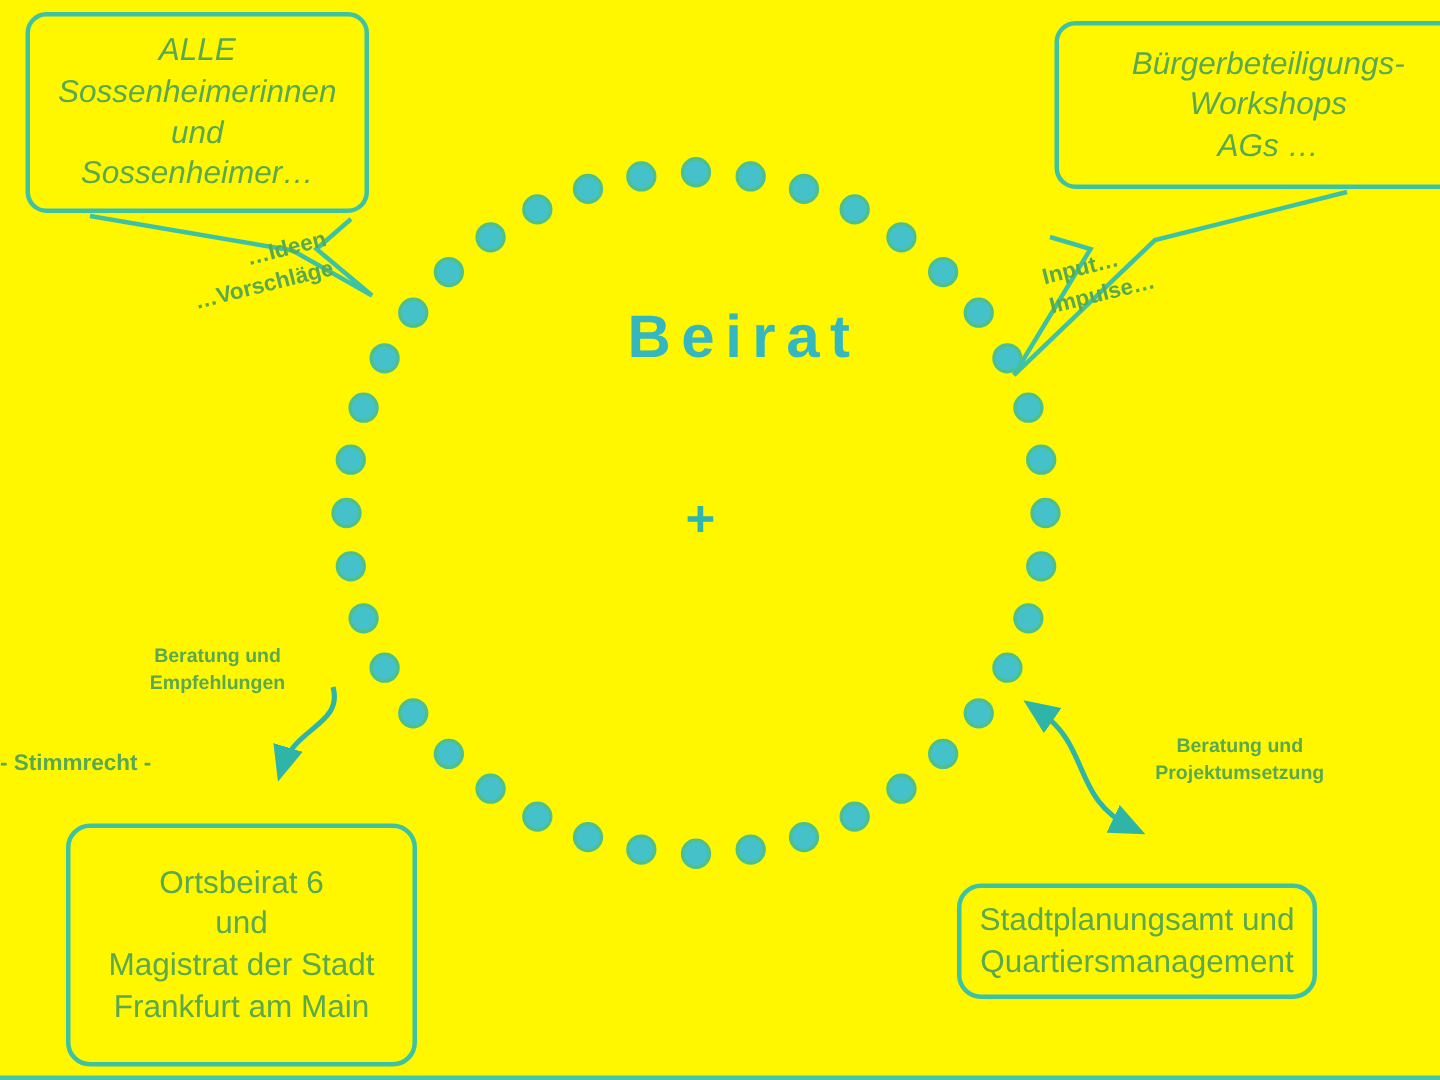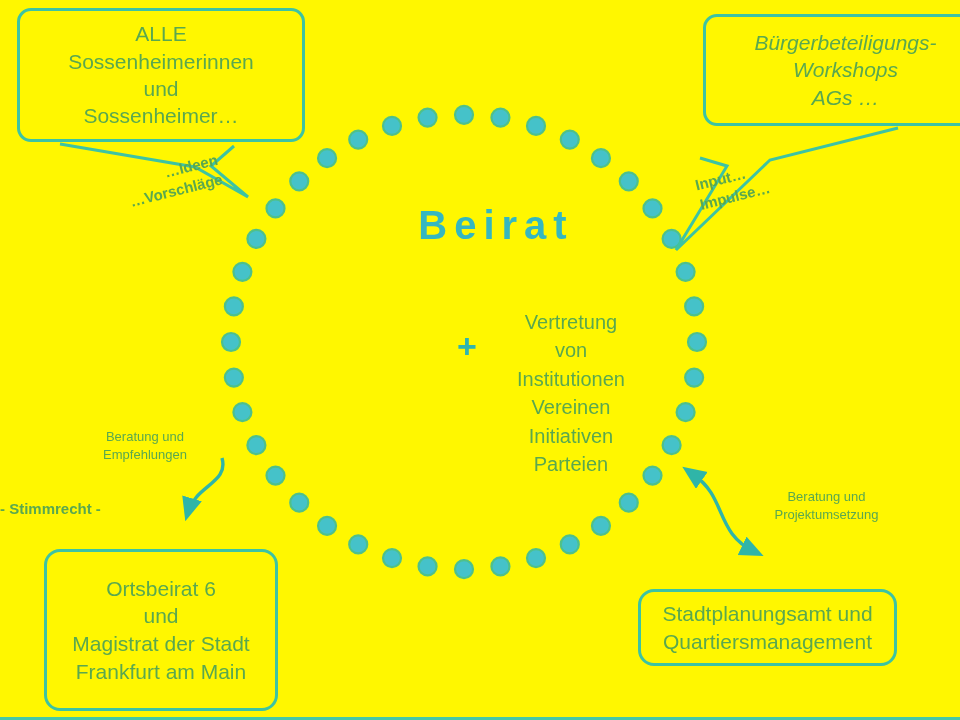--- a/index.html
+++ b/index.html
@@ -26,40 +26,40 @@
     color: #5aa84f;
     text-align: center;
     line-height: 1.30;
     font-size: 21px;
     display: flex;
     align-items: center;
     justify-content: center;
     box-sizing: border-box;
     padding: 6px 10px;
   }
-  #bubble-left  { left: 17px;  top: 8px;   width: 288px; height: 134px; }
+  #bubble-left  { left: 17px;  top: 8px;   width: 229px; height: 134px; font-style: italic; }
   #bubble-right { left: 703px; top: 14px;  width: 285px; height: 112px; font-style: italic; }
 
   
   .box {
     position: absolute;
     border: 3px solid #3dc3a3;
     border-radius: 16px;
     color: #5aa84f;
     text-align: center;
     line-height: 1.32;
     font-size: 21px;
     display: flex;
     align-items: center;
     justify-content: center;
     box-sizing: border-box;
     padding: 6px 10px;
   }
   #box-bottom-left  { left: 44px;  top: 549px; width: 234px; height: 162px; }
-  #box-bottom-right { left: 638px; top: 589px; width: 259px; height: 77px; }
+  #box-bottom-right { left: 638px; top: 589px; width: 240px; height: 77px; }
 
   
   #beirat-title {
     position: absolute;
     left: 0; right: 0;
     top: 203px;
     text-align: center;
     color: #35b7c0;
     font-size: 40px;
     font-weight: bold;
@@ -109,21 +109,21 @@
     line-height: 1.35;
     white-space: nowrap;
   }
   #annot-ideen    { left: 123px; top: 173px; transform: rotate(-14deg); transform-origin: left top; text-align: right; }
   #annot-input    { left: 693px; top: 176px; transform: rotate(-14deg); transform-origin: left top; }
 
   .annot {
     position: absolute;
     color: #5aa84f;
     font-size: 13px;
-    font-weight: normal;
+    font-weight: bold;
     line-height: 1.35;
     text-align: center;
     white-space: nowrap;
   }
   #annot-beratung-empfehlungen { left: 79px;  top: 428px; width: 132px; }
   #annot-beratung-projekt      { left: 744px; top: 488px; width: 165px; }
 
   
   svg.layer {
     position: absolute;
@@ -218,21 +218,20 @@
 
   <div class="annot-rot" id="annot-ideen">…Ideen<br>…Vorschläge</div>
 
   <div class="annot-rot" id="annot-input">Input…<br>Impulse…</div>
 
   <div id="beirat-title">Beirat</div>
 
 
   <div id="plus-symbol">+</div>
 
-  <div id="col-right">Vertretung<br>von<br>Institutionen<br>Vereinen<br>Initiativen<br>Parteien</div>
 
   <div id="stimmrecht">- Stimmrecht -</div>
 
   <div class="annot" id="annot-beratung-empfehlungen">Beratung und<br>Empfehlungen</div>
 
   <div class="annot" id="annot-beratung-projekt">Beratung und<br>Projektumsetzung</div>
 
   <div class="box" id="box-bottom-left">
     <span>Ortsbeirat 6<br>und<br>Magistrat der Stadt<br>Frankfurt am Main</span>
   </div>

